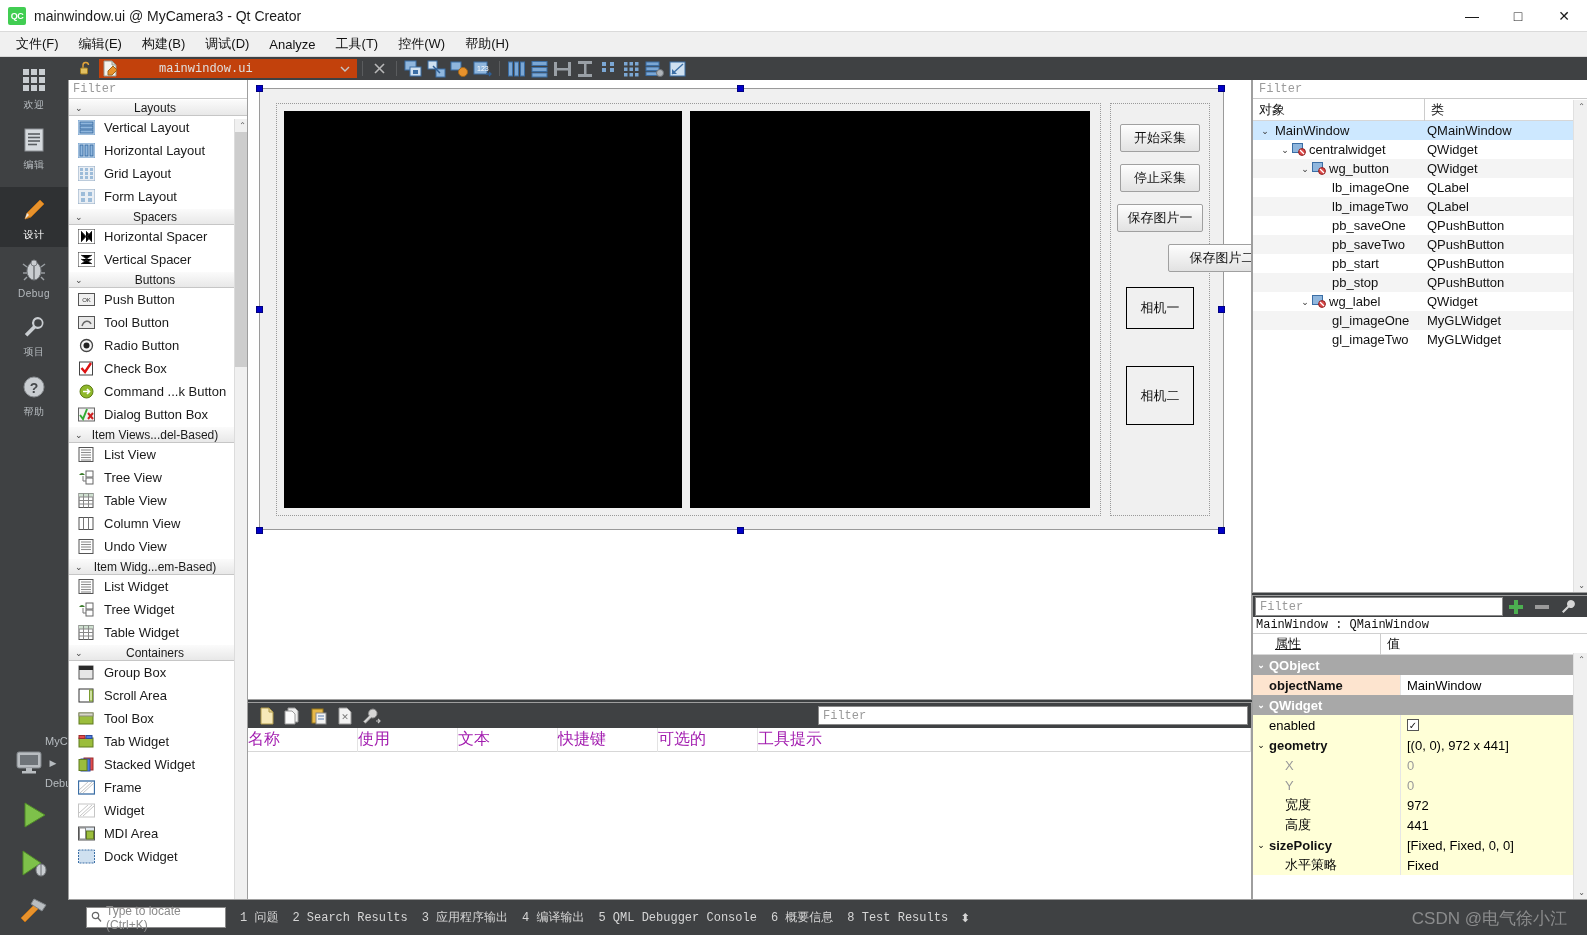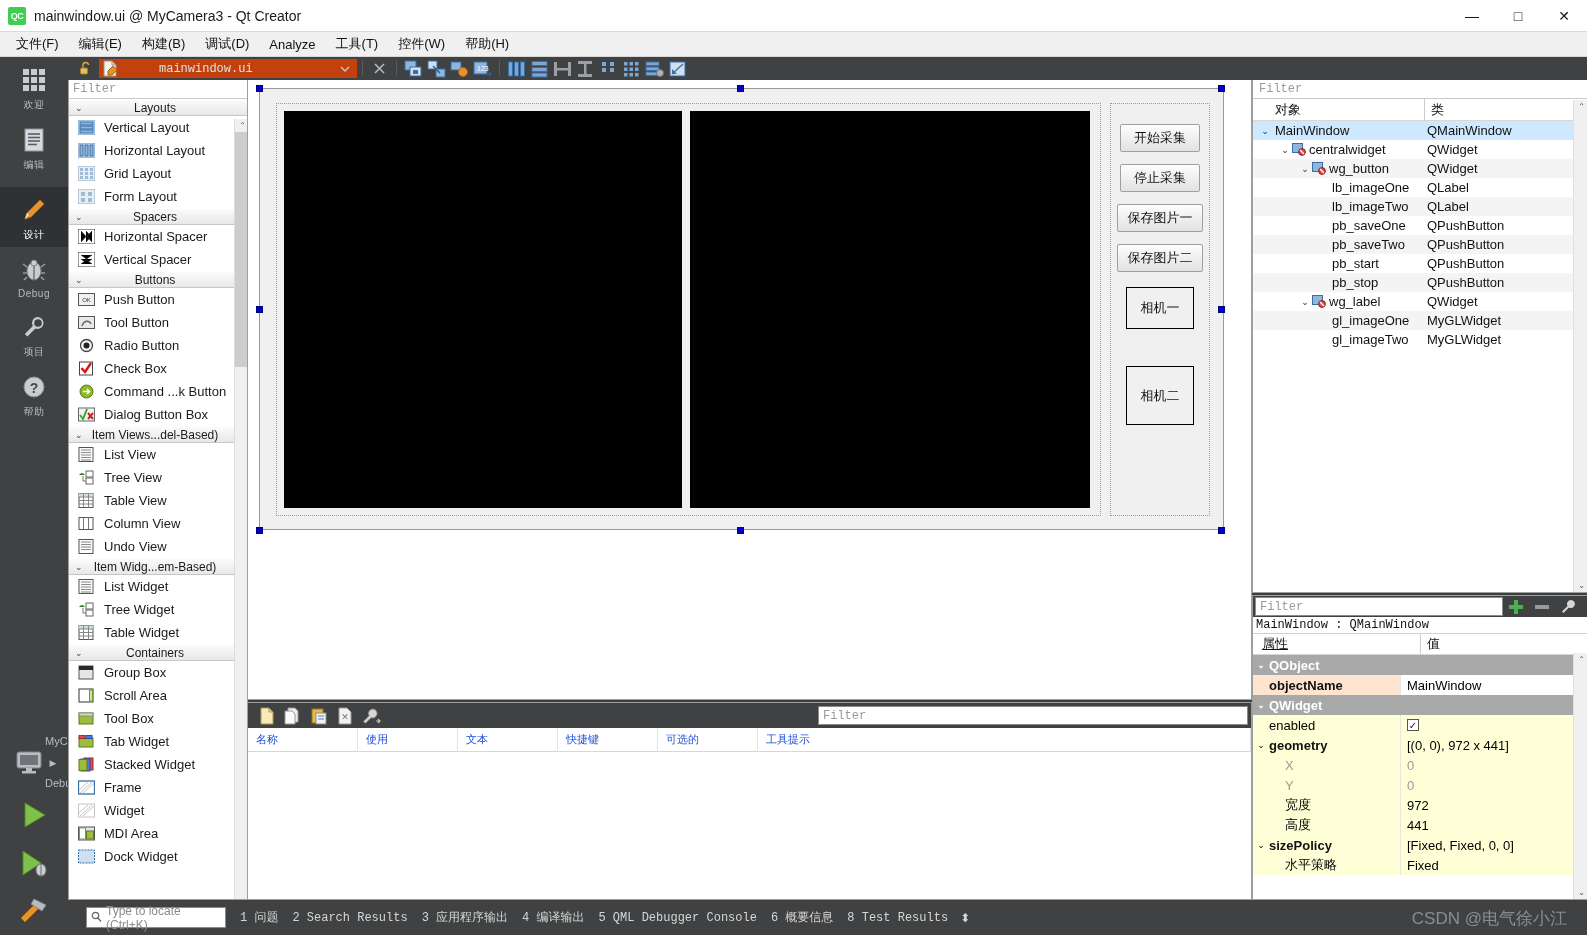--- a/index.html
+++ b/index.html
@@ -164,37 +164,37 @@
     margin-left: auto; width: 430px; height: 19px; background: #fff;
     border: 1px solid #8a8a8a; color: #9a9a9a;
     font-family: "Liberation Mono", monospace; font-size: 12px;
     display: flex; align-items: center; padding-left: 4px; margin-right: 3px;
   }
   .ae-head {
     height: 24px; display: flex; align-items: center;
     background: #ffffff; border-bottom: 1px solid #d7d7d7;
   }
   .ae-col {
-    font-size: 11px; color: #1d4ed8; padding-left: 8px;
+    font-size: 16px; color: #a21caf; 
     border-right: 1px solid #e3e3e3; height: 24px; display: flex; align-items: center;
   }
 
   
   .objinspect {
     position: absolute; left: 1252px; top: 80px; width: 335px; height: 513px;
     background: #ffffff; border: 1px solid #9e9e9e; border-right: none; border-top: none;
     overflow: hidden;
   }
   .oi-filter {
     height: 19px; border-bottom: 1px solid #c9c9c9; background: #ffffff;
     display: flex; align-items: center; padding-left: 6px;
     color: #9a9a9a; font-family: "Liberation Mono", monospace; font-size: 12px;
   }
   .oi-head { height: 22px; display: flex; align-items: center; background: #fff; border-bottom: 1px solid #d7d7d7; }
-  .oi-h1 { width: 172px; padding-left: 22px; font-size: 13px; color: #111; border-right: 1px solid #ccc; height: 22px; display:flex; align-items:center;}
+  .oi-h1 { width: 172px; padding-left: 6px; font-size: 13px; color: #111; border-right: 1px solid #ccc; height: 22px; display:flex; align-items:center;}
   .oi-h2 { flex: 1; padding-left: 6px; font-size: 13px; color: #111; height: 22px; display:flex; align-items:center;}
   .oi-row { height: 19px; display: flex; align-items: center; font-size: 13px; color: #111; }
   .oi-row.alt { background: #f4f4f4; }
   .oi-row.sel { background: #cde8ff; }
   .oi-name { width: 172px; display: flex; align-items: center; height: 19px; }
   .oi-class { flex: 1; padding-left: 2px; }
   .oi-chev { width: 12px; font-size: 9px; color: #333; text-align: center; flex: none; }
   .oi-ico { width: 15px; height: 14px; margin-right: 3px; flex: none; display:flex; align-items:center;justify-content:center;}
   .oi-scroll { position: absolute; right: 0; top: 20px; width: 14px; height: 492px; background: #f0f0f0; border-left: 1px solid #e0e0e0; }
 
@@ -210,21 +210,21 @@
     color: #9a9a9a; font-family: "Liberation Mono", monospace; font-size: 12px;
     display: flex; align-items: center; padding-left: 4px;
   }
   .pe-ico { width: 26px; height: 21px; display: flex; align-items: center; justify-content: center; }
   .pe-subject {
     height: 17px; font-family: "Liberation Mono", monospace; font-size: 12px;
     color: #111; display: flex; align-items: center; padding-left: 3px;
     border-bottom: 1px solid #d0d0d0; background: #fff;
   }
   .pe-head { height: 21px; display: flex; align-items: center; border-bottom: 1px solid #d7d7d7; background: #fff; }
-  .pe-h1 { width: 168px; padding-left: 9px; font-size: 13px; color: #111; border-right: 1px solid #ccc; height:21px; display:flex; align-items:center;text-decoration:underline;}
+  .pe-h1 { width: 128px; padding-left: 22px; font-size: 13px; color: #111; border-right: 1px solid #ccc; height:21px; display:flex; align-items:center;text-decoration:underline;}
   .pe-h2 { flex: 1; padding-left: 6px; font-size: 13px; color: #111; height:21px; display:flex; align-items:center;}
   .pe-row { height: 20px; display: flex; align-items: center; font-size: 13px; }
   .pe-key { width: 148px; height: 20px; display: flex; align-items: center; border-right: 1px solid #e6e6e6; }
   .pe-val { flex: 1; padding-left: 6px; height: 20px; display: flex; align-items: center; }
   .pe-grp { background: #a8a8a8; color: #ffffff; font-weight: bold; }
   .pe-grp .pe-key { border-right: none; }
   .pe-chev { width: 16px; text-align: center; font-size: 9px; flex: none; }
   .pe-yellow .pe-key, .pe-yellow .pe-val { background: #ffffd7; }
   .pe-orange .pe-key { background: #fde4cf; }
   .pe-orange .pe-val { background: #ffffff; }
@@ -936,21 +936,21 @@
       <div class="wg-outline" style="left:16px; top:14px; width:825px; height:413px;"></div>
 
       <div class="wg-outline" style="left:850px; top:14px; width:100px; height:413px;"></div>
 
       <div class="gl-widget" style="left:24px; top:22px; width:398px; height:397px;"></div>
       <div class="gl-widget" style="left:430px; top:22px; width:400px; height:397px;"></div>
 
       <div class="pbtn" style="left:860px; top:35px; width:80px; height:28px;">开始采集</div>
       <div class="pbtn" style="left:860px; top:75px; width:80px; height:28px;">停止采集</div>
       <div class="pbtn" style="left:857px; top:115px; width:86px; height:28px;">保存图片一</div>
-      <div class="pbtn" style="left:857px; top:155px; width:86px; height:28px;">保存图片二</div>
+      <div class="pbtn" style="left:908px; top:155px; width:108px; height:28px;">保存图片二</div>
 
       <div class="lbl" style="left:866px; top:198px; width:68px; height:42px;">相机一</div>
       <div class="lbl" style="left:866px; top:277px; width:68px; height:59px;">相机二</div>
     </div>
 
     <div class="handle" style="left:8px;  top:5px;"></div>
     <div class="handle" style="left:489px;top:5px;"></div>
     <div class="handle" style="left:970px;top:5px;"></div>
     <div class="handle" style="left:8px;  top:226px;"></div>
     <div class="handle" style="left:970px;top:226px;"></div>

